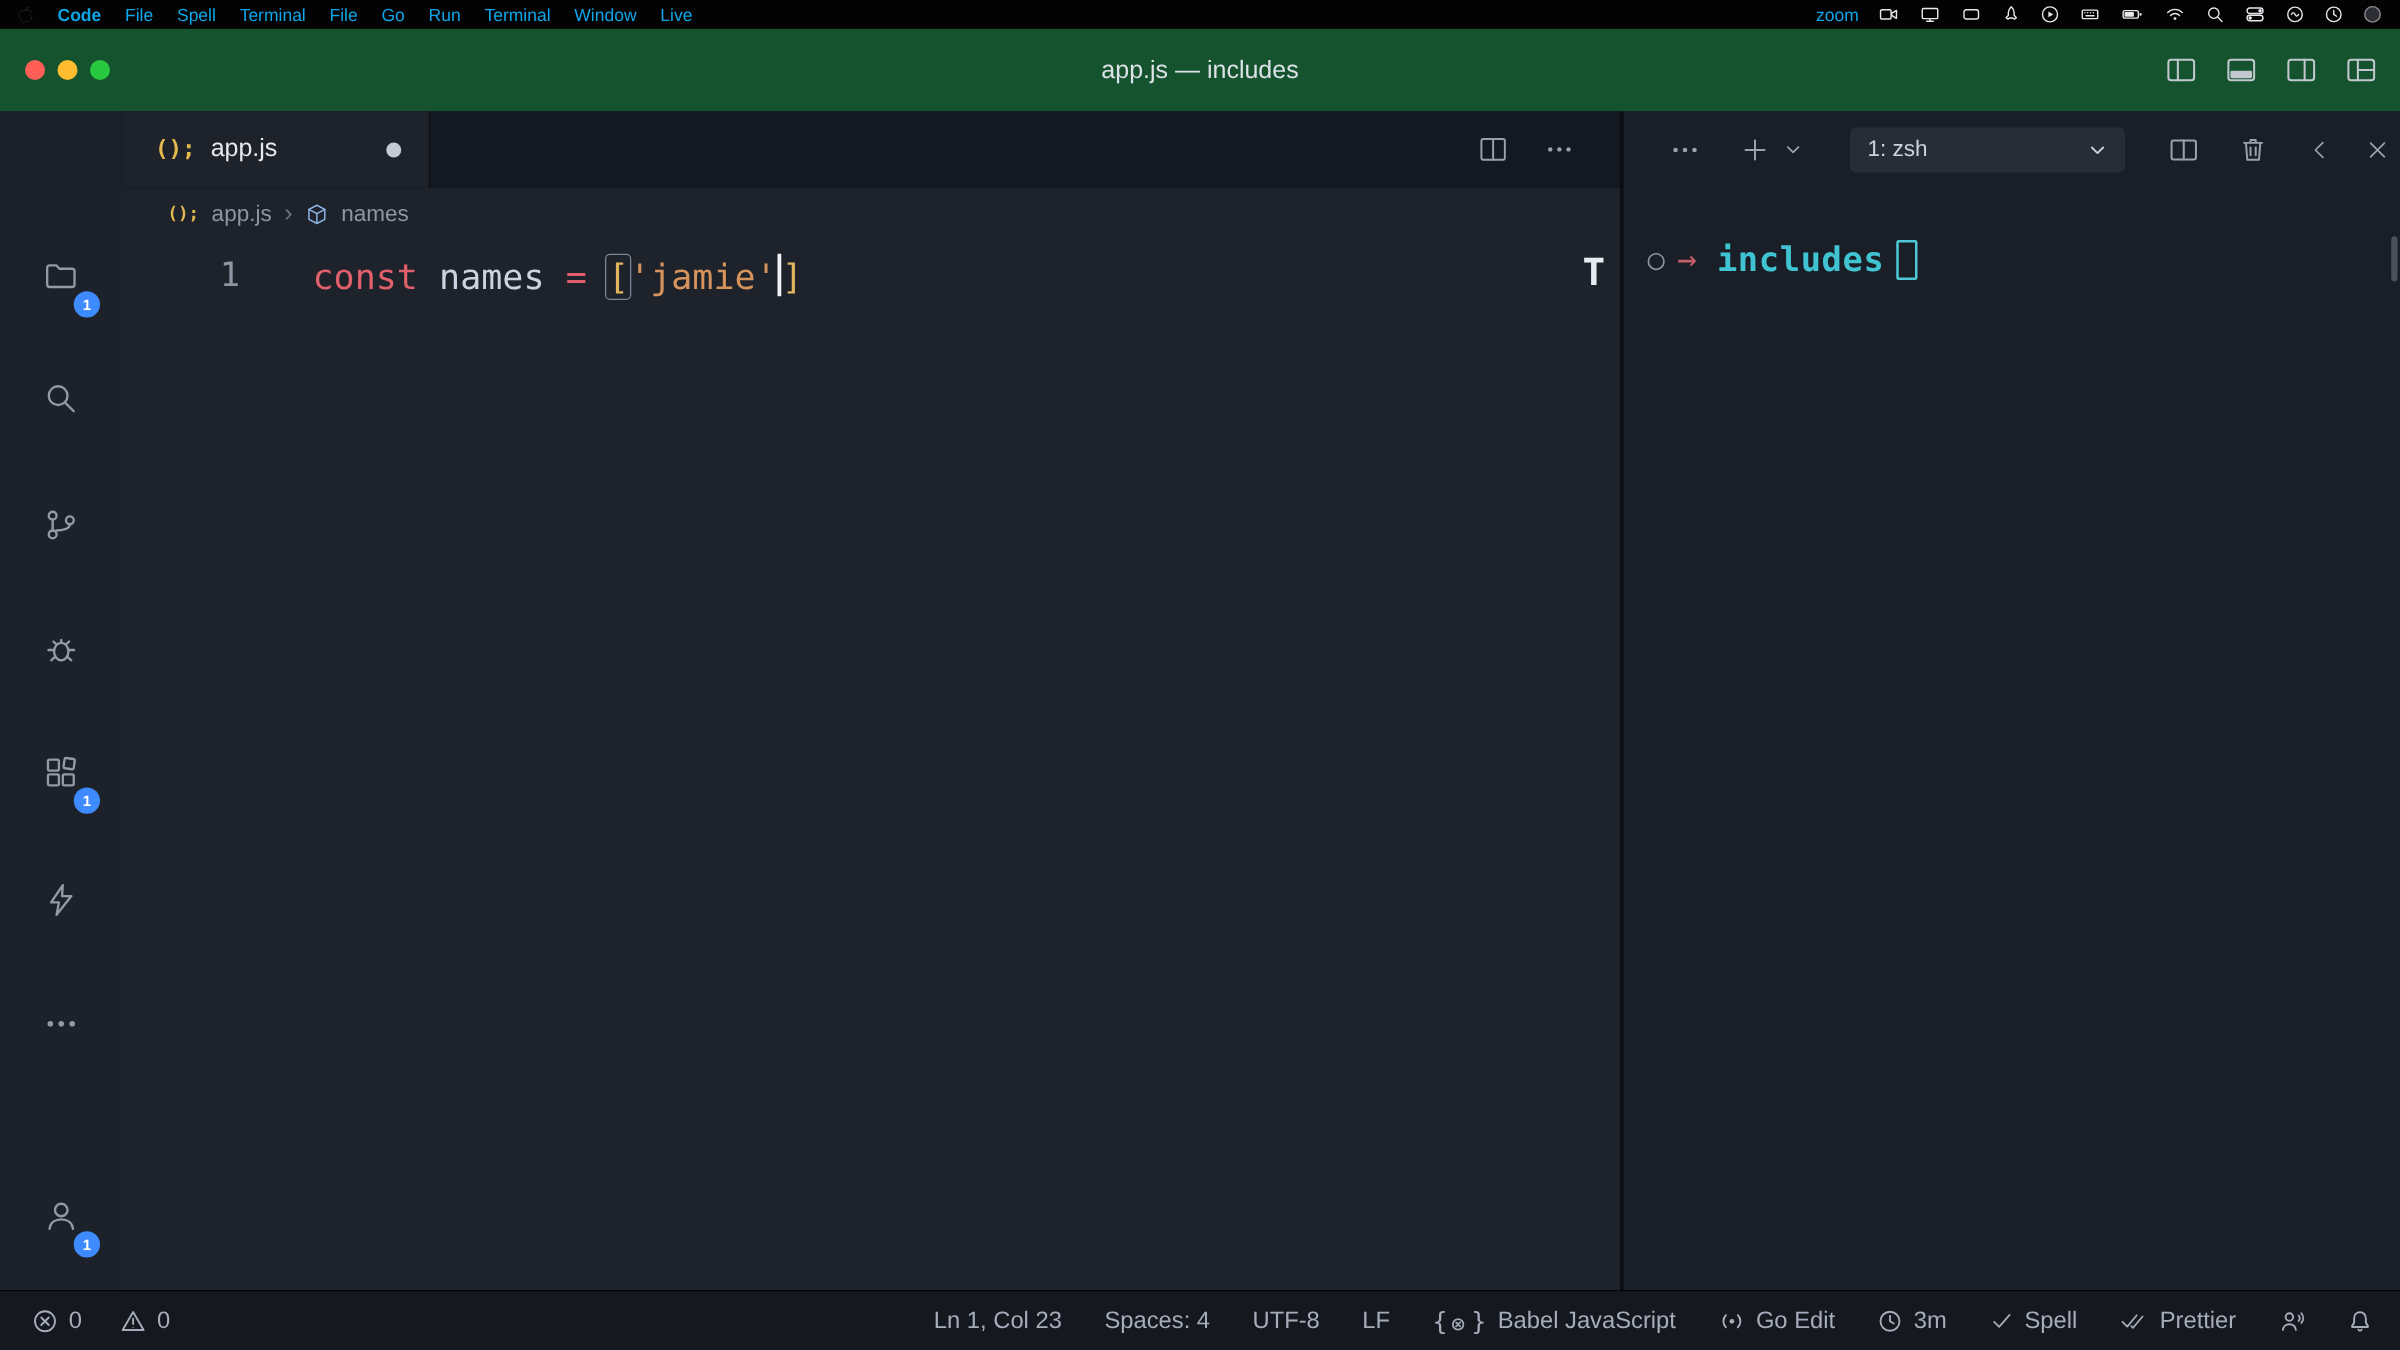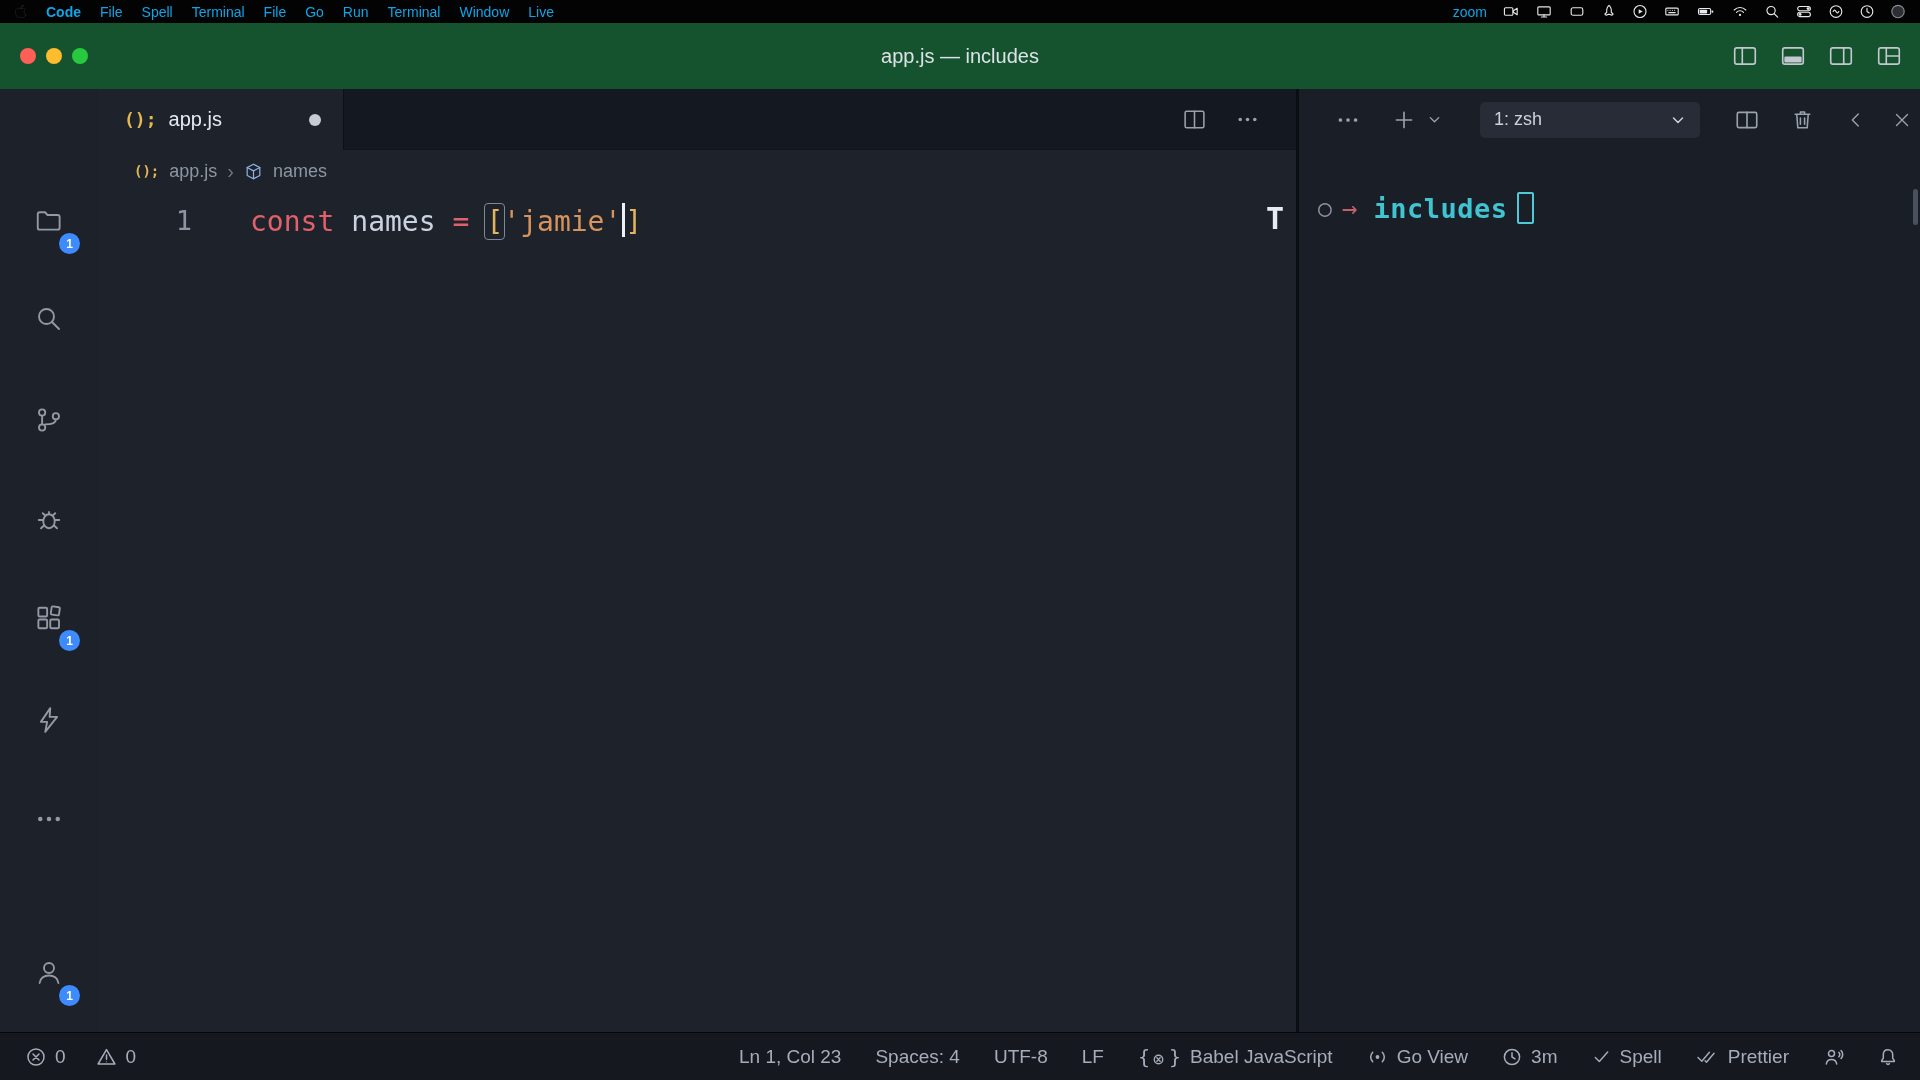--- a/index.html
+++ b/index.html
@@ -449,21 +449,21 @@
       <span class="brace">}</span>
       <span>Babel JavaScript</span>
     </span>
     <span class="sb-item">
       <span class="ic">
           <svg width="21" height="20" viewBox="0 0 20 20" stroke-width="1.4">
             <circle cx="10" cy="10" r="1.9" fill="currentColor" stroke="none"></circle>
             <path d="M5.2 5.2a6.8 6.8 0 0 0 0 9.6M14.8 5.2a6.8 6.8 0 0 1 0 9.6"></path>
           </svg>
         </span>
-      <span>Go View</span>
+      <span>Go Edit</span>
     </span>
     <span class="sb-item">
       <span class="ic">
           <svg width="20" height="20" viewBox="0 0 20 20" stroke-width="1.4">
             <circle cx="10" cy="10" r="7.6"></circle>
             <path d="M10 5.8V10l3 1.8"></path>
           </svg>
         </span>
       <span>3m</span>
     </span>

